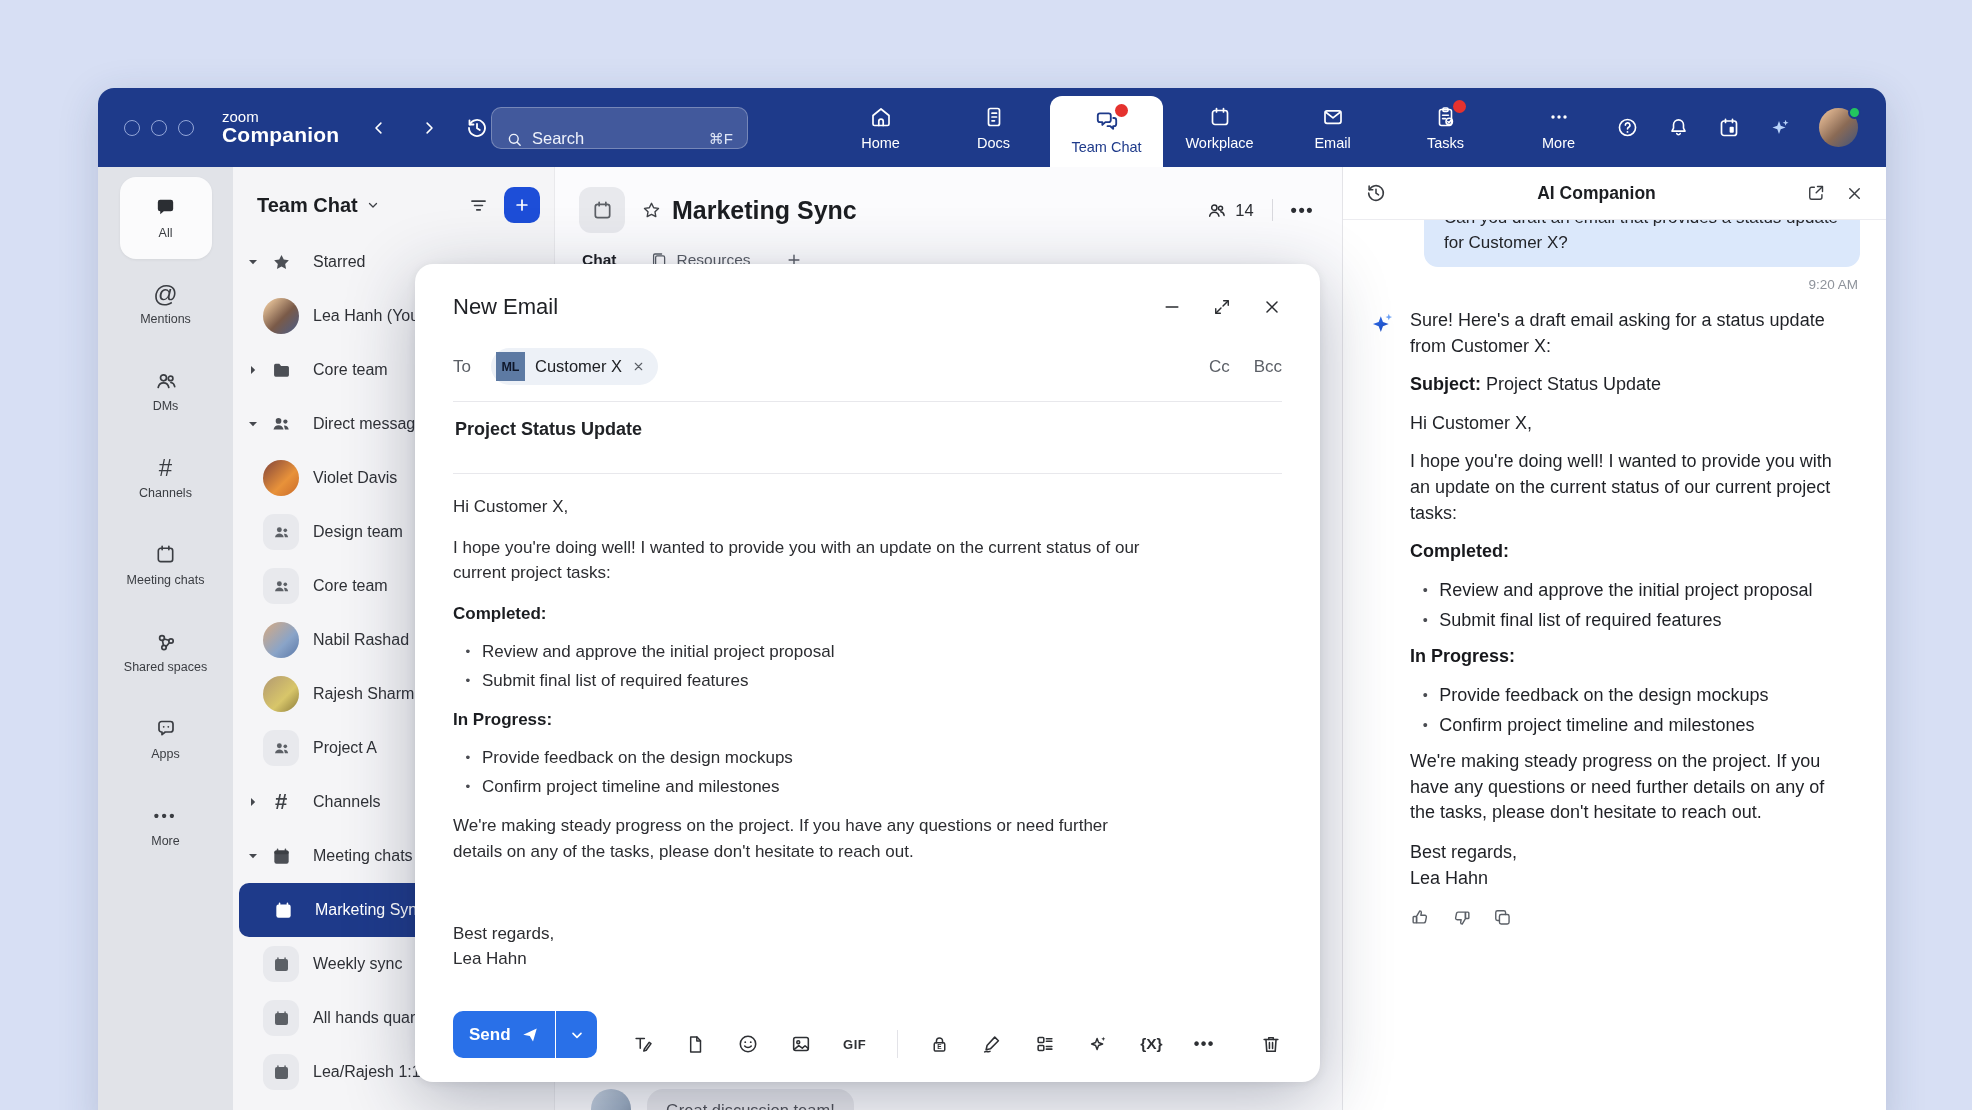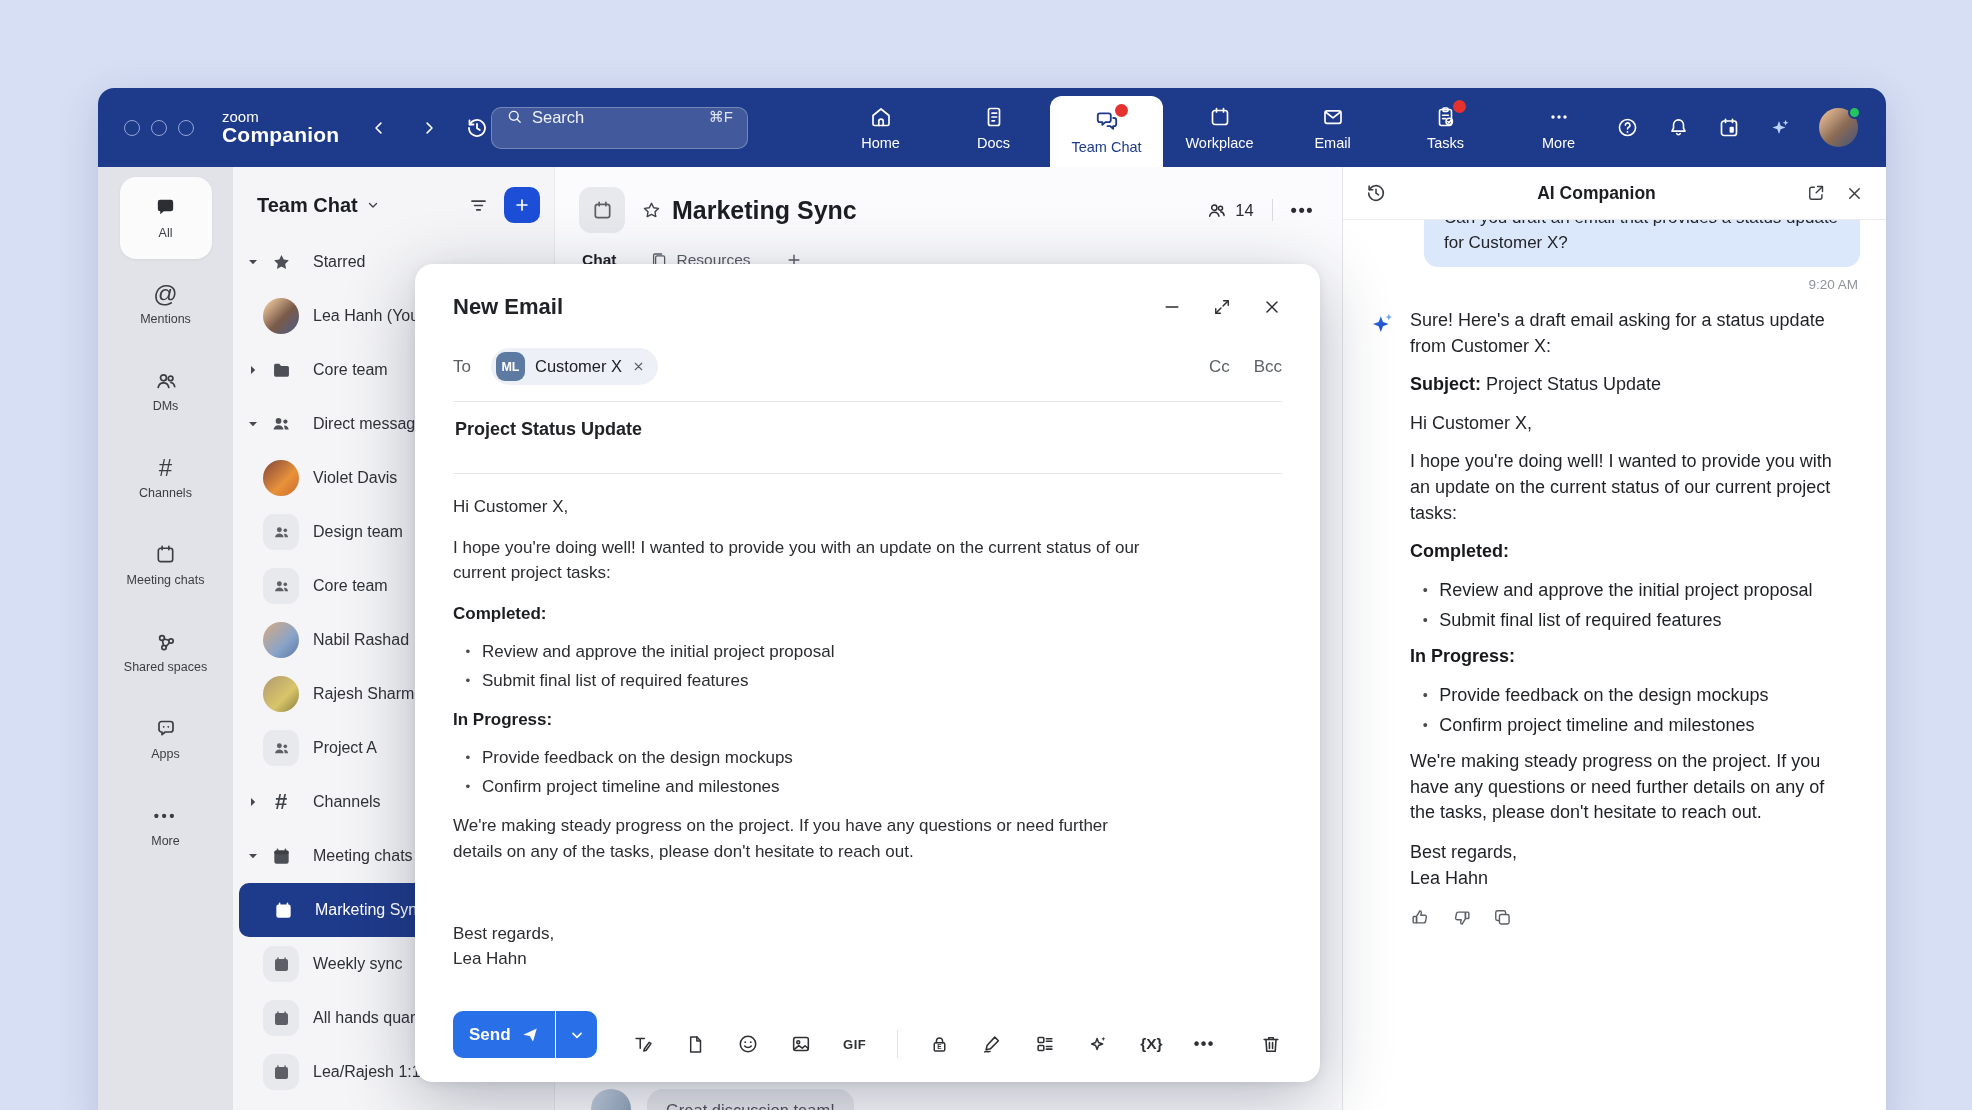--- a/index.html
+++ b/index.html
@@ -16,21 +16,21 @@
   .topbar { height:79px; background:#1e3a8a; display:flex; align-items:center; color:#fff; flex-shrink:0; }
   .lights { display:flex; gap:11px; margin-left:26px; }
   .light { width:16px; height:16px; border-radius:50%; border:1.6px solid #93a6d8; }
   .logo { margin-left:28px; line-height:1.02; }
   .logo .l1 { font-size:15px; font-weight:500; }
   .logo .l2 { font-size:21px; font-weight:600; letter-spacing:.2px; }
   .nav-btn { width:28px; height:28px; display:flex; align-items:center; justify-content:center; color:#fff; }
   .chev-back { margin-left:26px; } .chev-fwd { margin-left:22px; } .hist { margin-left:20px; }
   .searchbox { width:258px; height:42px; border-radius:10px;
                background:rgba(255,255,255,.16); border:1px solid rgba(255,255,255,.28);
-               display:flex; align-items:flex-start; padding:0 14px; color:#eef2fb; }
+               display:flex; align-items:flex-end; padding:0 14px; color:#eef2fb; }
   .searchbox .s-label { font-size:16.5px; margin-left:9px; }
   .searchbox .s-short { margin-left:auto; font-size:15px; color:#dfe6f6; }
   .navtabs { display:flex; margin-left:76px; height:79px; }
   .navtab { width:113px; height:79px; display:flex; flex-direction:column; align-items:center;
             justify-content:center; gap:5px; font-size:14.5px; color:#fff; position:relative; }
   .navtab.active { background:#fff; color:#1e3a8a; height:71px; margin-top:8px; border-radius:12px 12px 0 0; }
   .navtab .ticon { position:relative; height:26px; display:flex; align-items:center; }
   .badge-dot { position:absolute; top:-4px; right:-8px; width:13px; height:13px; border-radius:50%;
                background:#e5322e; }
   .top-right { margin-left:auto; display:flex; align-items:center; gap:27px; margin-right:28px; }
@@ -119,27 +119,27 @@
   .ai-text li, .email-body li { display:flex; gap:11px; margin:6px 0; padding-left:12px; line-height:1.35; }
   .bullet { color:#4a4c52; flex-shrink:0; transform:scale(.8); }
   .ai-feedback { display:flex; gap:20px; margin-top:16px; color:#5a5f66; }
   .fb-ic { display:flex; }
 
   
   .modal { position:absolute; left:415px; top:264px; width:905px; height:818px; background:#fff;
            border-radius:18px; box-shadow:0 18px 70px rgba(25,35,65,.30), 0 2px 10px rgba(0,0,0,.08);
            z-index:30; padding:0 38px; }
   .m-header { display:flex; align-items:center; margin-top:30px; }
-  .m-title { font-size:22px; font-weight:700; color:#202226; }
+  .m-title { font-size:22px; font-weight:400; color:#202226; }
   .m-hicons { margin-left:auto; display:flex; align-items:center; gap:30px; color:#2a2c30; }
   .m-to { display:flex; align-items:center; margin-top:28px; }
   .to-label { font-size:17px; color:#5b5f66; }
   .to-chip { display:flex; align-items:center; gap:10px; background:#edf1f7; border-radius:999px;
              padding:4px 13px 4px 5px; margin-left:20px; }
-  .to-ml { width:29px; height:29px; border-radius:9px; background:#5d7aa3; color:#ffffff; font-size:12.5px;
+  .to-ml { width:29px; height:29px; border-radius:0; background:#5d7aa3; color:#0f172a; font-size:12.5px;
            font-weight:700; display:flex; align-items:center; justify-content:center; }
   .to-name { font-size:16.5px; color:#202226; }
   .to-x { display:flex; color:#5b5f66; }
   .ccbcc { margin-left:auto; display:flex; gap:24px; font-size:17px; color:#5b5f66; }
   .m-div { border-top:1px solid #e8e8ec; margin-top:16px; }
   .m-subject { padding:17px 2px; font-size:18px; font-weight:600; color:#202226; }
   .email-body { margin-top:20px; font-size:17px; line-height:1.5; color:#2c2d31; max-width:705px; }
   .email-body p { margin-bottom:15px; }
   .email-body .bold { font-weight:700; color:#1b1d21; }
   .email-body ul { list-style:none; margin:2px 0 14px; }

